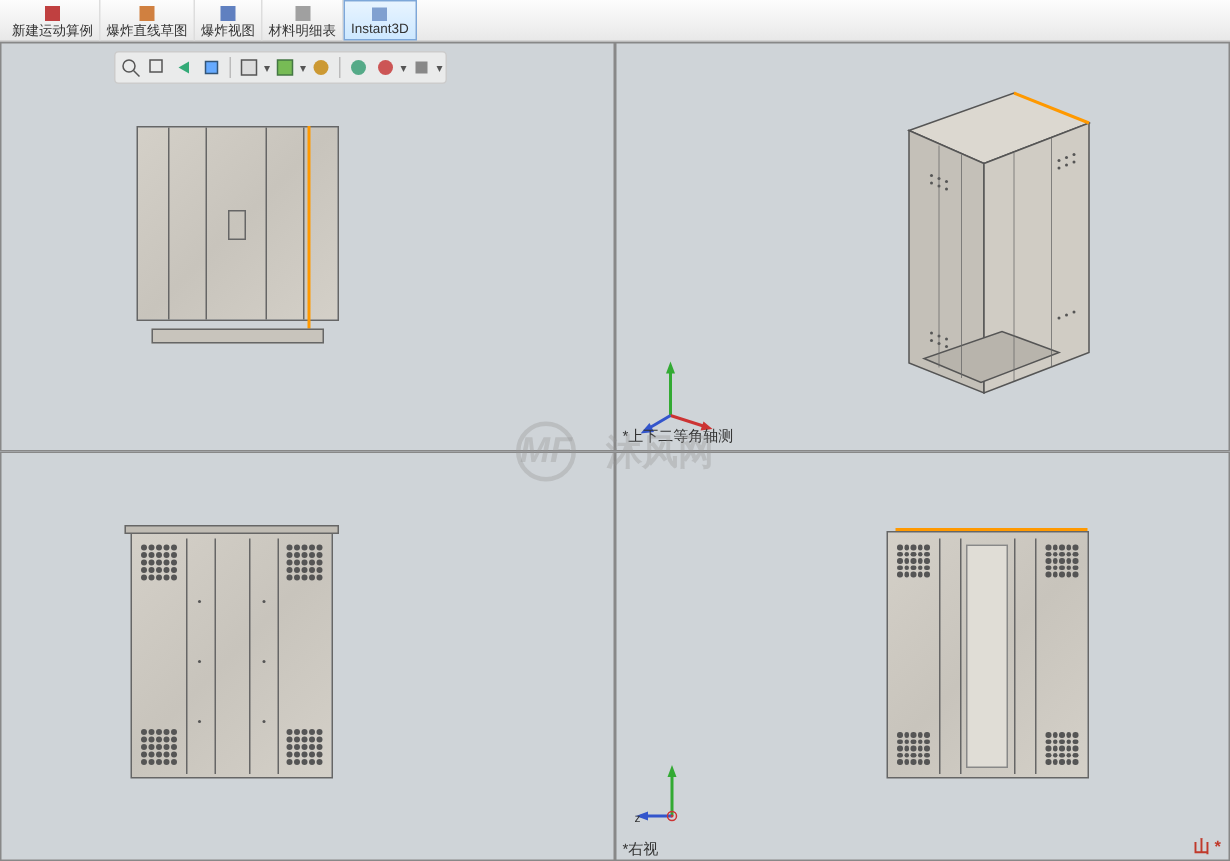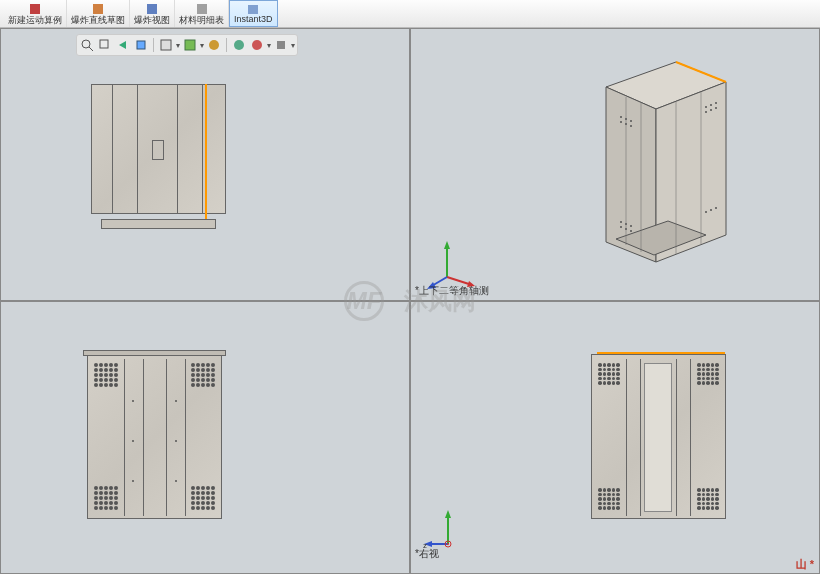--- a/index.html
+++ b/index.html
@@ -514,21 +514,21 @@
     <div class="orange-line" style="left:186px;top:50px;width:128px;height:2px;"></div>
     <svg class="triad" style="left:12px;bottom:22px" width="45" height="45">
       <line x1="25" y1="38" x2="25" y2="8" stroke="#33aa33" stroke-width="2"></line>
         <polygon points="25,4 22,12 28,12" fill="#33aa33"></polygon>
       <line x1="25" y1="38" x2="4" y2="38" stroke="#3355cc" stroke-width="2"></line>
         <polygon points="1,38 9,35 9,41" fill="#3355cc"></polygon>
       <text x="0" y="42" font-size="8" fill="#333">z</text>
       <circle cx="25" cy="38" r="3" fill="none" stroke="#cc3333"></circle>
         <circle cx="25" cy="38" r="1" fill="#cc3333"></circle>
     </svg>
-    <span class="view-label" style="left:4px;bottom:12px">*右视</span>
+    <span class="view-label" style="left:4px;bottom:0">*右视</span>
   </div>
 
   <div class="watermark">
     <div class="watermark-logo">MF</div>
     <span>沐风网</span>
   </div>
 
   <div style="position:absolute;right:6px;bottom:2px;color:#c0392b;font-size:11px;font-weight:bold">山 *</div>
 </div>
 

